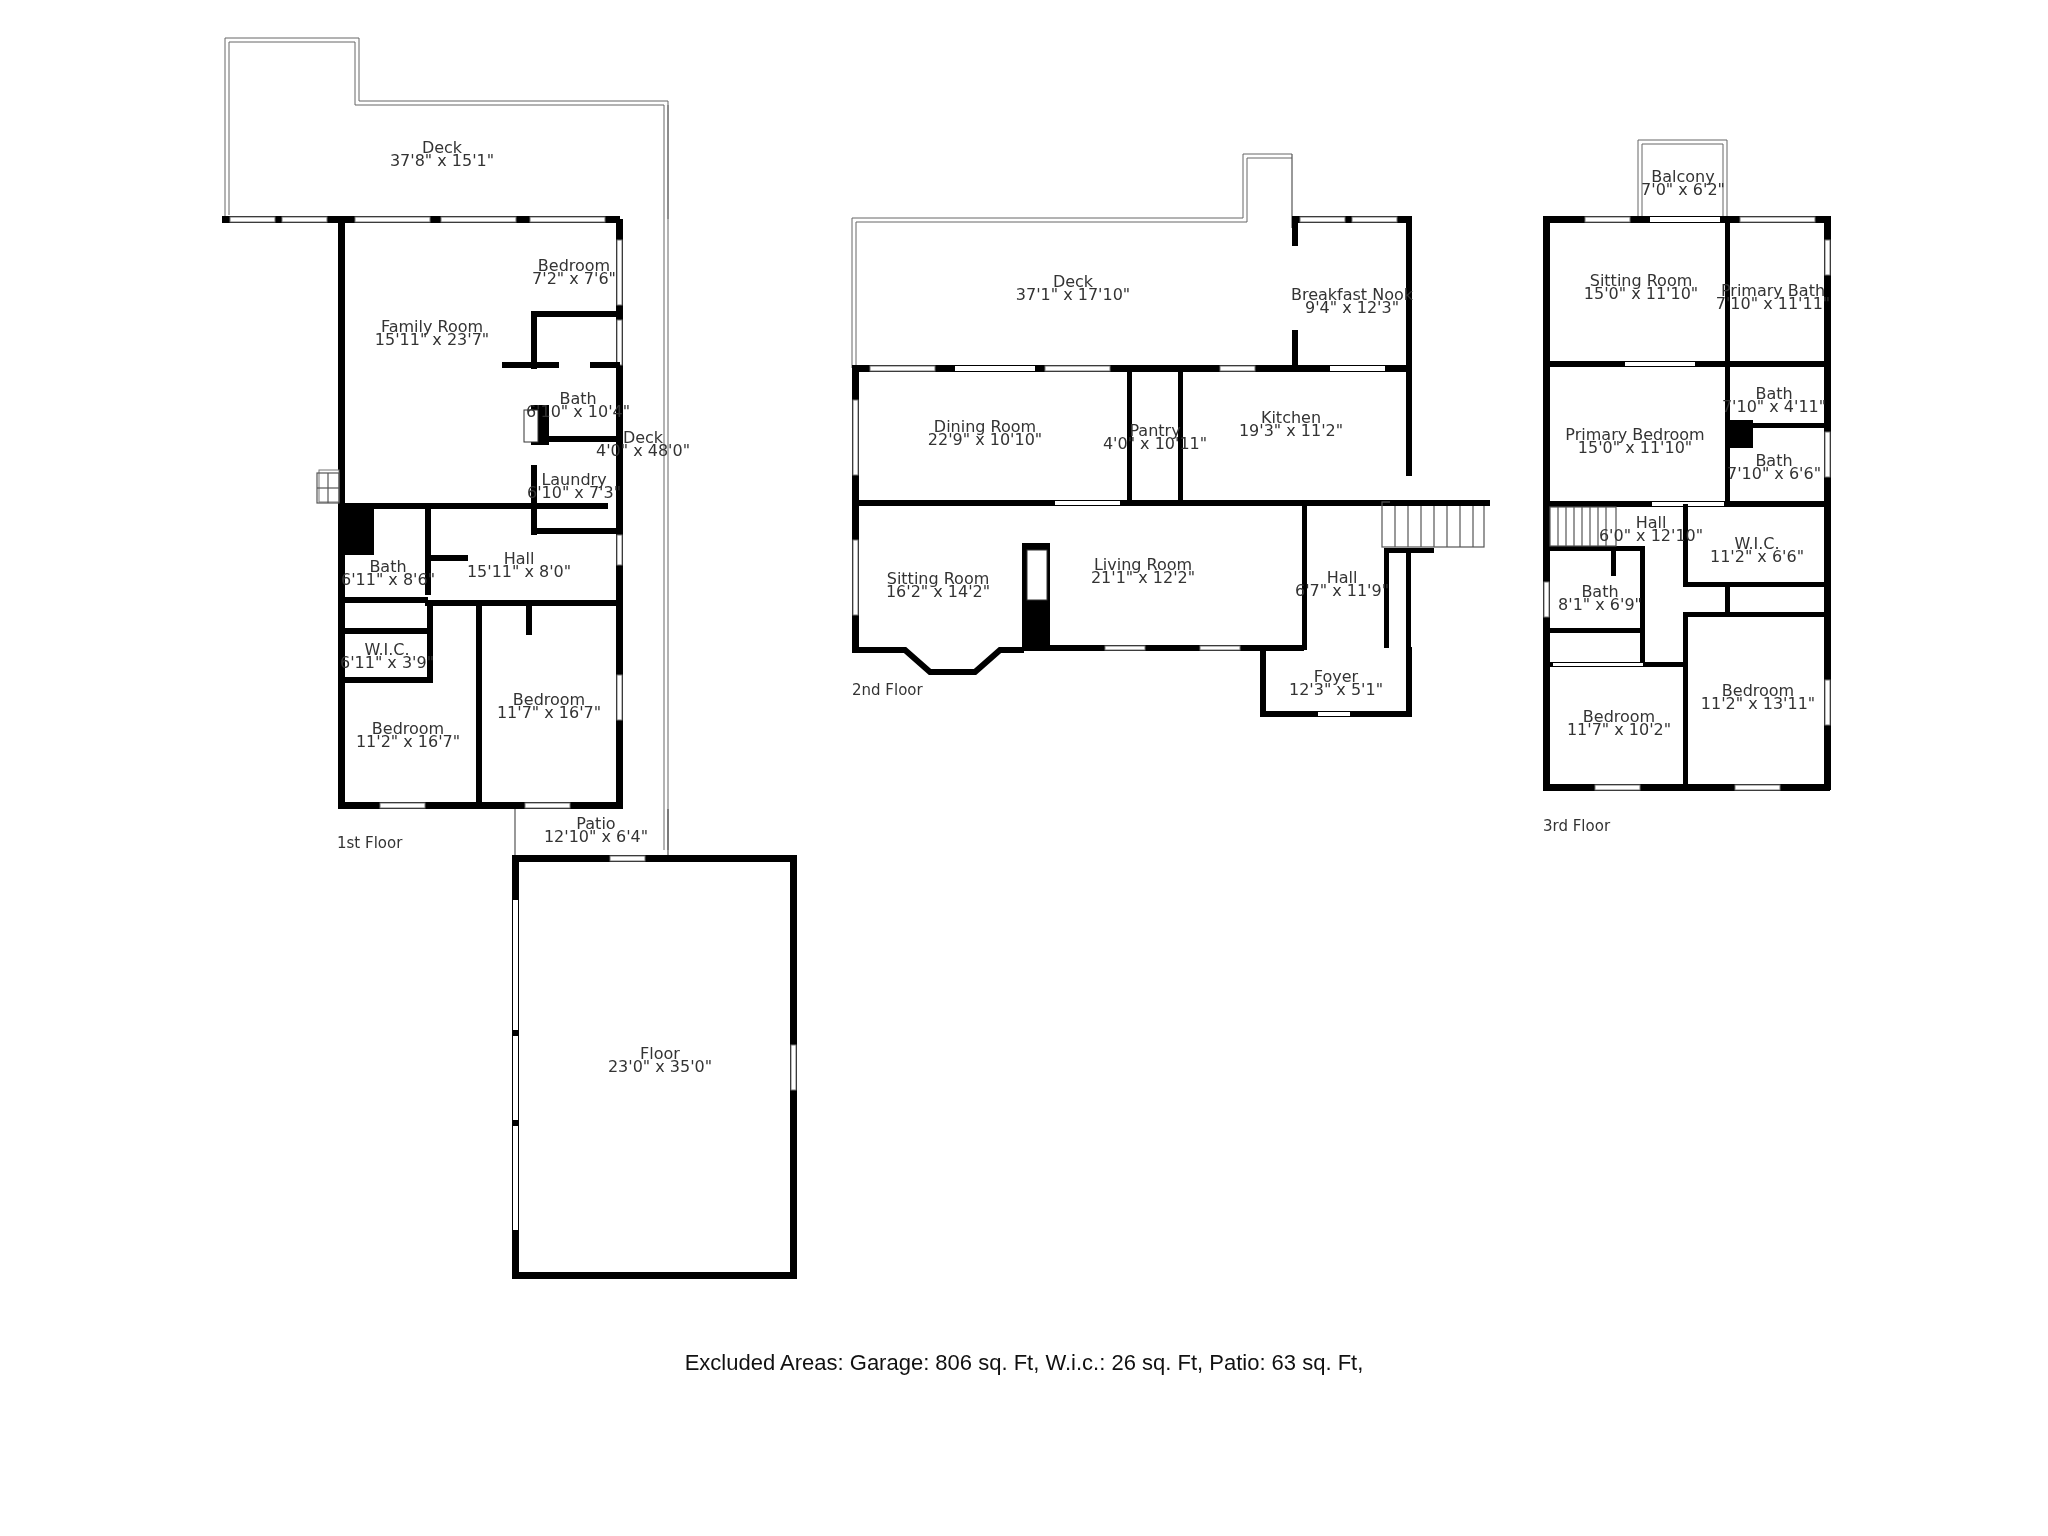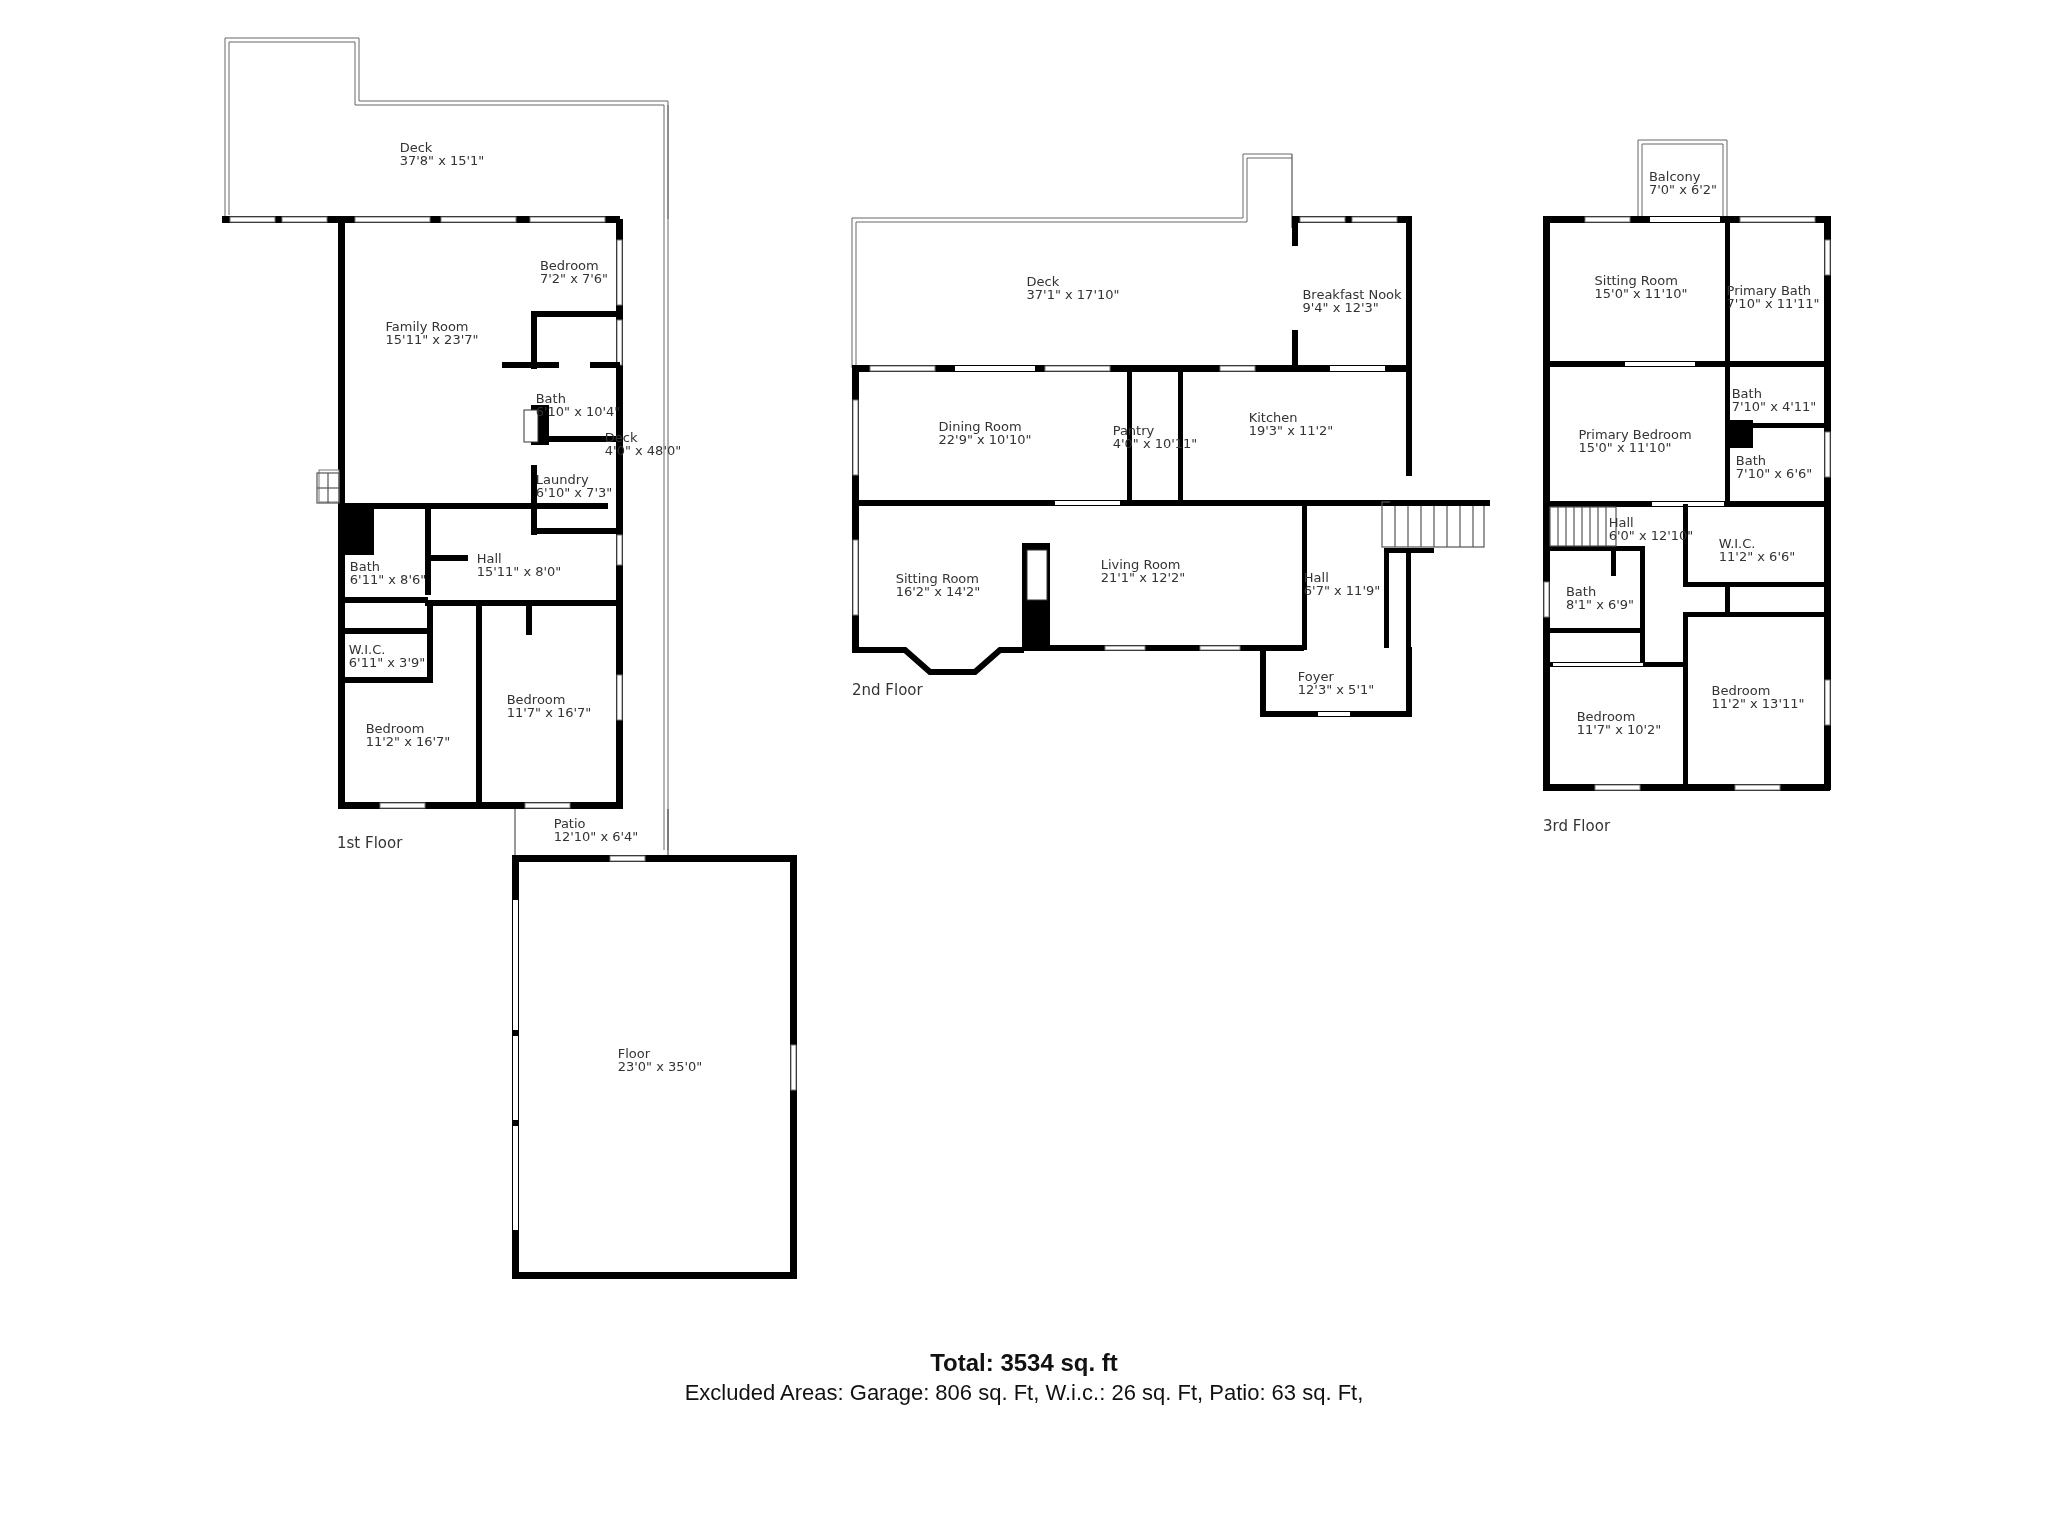--- a/index.html
+++ b/index.html
@@ -2,21 +2,21 @@
 <html><head>
 <meta charset="utf-8">
 <style>
   html, body { margin:0; padding:0; background:#ffffff; }
   body { width:2048px; height:1536px; position:relative; overflow:hidden; font-family:"DejaVu Sans", sans-serif; color:#222; }
   #plan { position:absolute; left:0; top:0; width:2048px; height:1536px; }
   .wall { fill:#000; }
   .thin { fill:none; stroke:#555; stroke-width:1.2; }
   .dbl { fill:none; stroke:#666; stroke-width:1; }
   .win { fill:#fff; stroke:#777; stroke-width:1; }
-  .lbl { position:absolute; transform:translate(-50%,-50%); text-align:left; font-size:13px; line-height:13px; color:#333; white-space:nowrap; font-family:"DejaVu Sans", sans-serif; }
+  .lbl { position:absolute; transform:translate(-50%,-50%); text-align:center; font-size:16px; line-height:13px; color:#333; white-space:nowrap; font-family:"DejaVu Sans", sans-serif; }
   .lbl .n { display:block; }
   .lbl .d { display:block; }
   .floor-lbl { position:absolute; font-size:15px; color:#333; }
   #summary { position:absolute; left:0; width:2048px; top:1348px; text-align:center; font-family:"Liberation Sans", sans-serif; color:#111; }
   #summary .total { font-size:24px; font-weight:bold; line-height:30px; }
   #summary .line { font-size:22px; line-height:30px; }
   #summary .disc { font-size:12px; margin-top:18px; color:#222; }
 </style>
 </head>
 <body>
@@ -344,15 +344,14 @@
       <span class="d">11'7" x 10'2"</span>
     </div>
   <div class="lbl" style="left:1758px;top:697px">
       <span class="n">Bedroom</span>
       <span class="d">11'2" x 13'11"</span>
     </div>
   <div class="floor-lbl" style="left:1543px;top:817px">3rd Floor</div>
 </div>
 
 <div id="summary">
-  <div class="total">Total: 3534 sq. ft</div>
   <div class="line">Excluded Areas: Garage: 806 sq. Ft, W.i.c.: 26 sq. Ft, Patio: 63 sq. Ft,</div>
 </div>
 
 </body></html>

